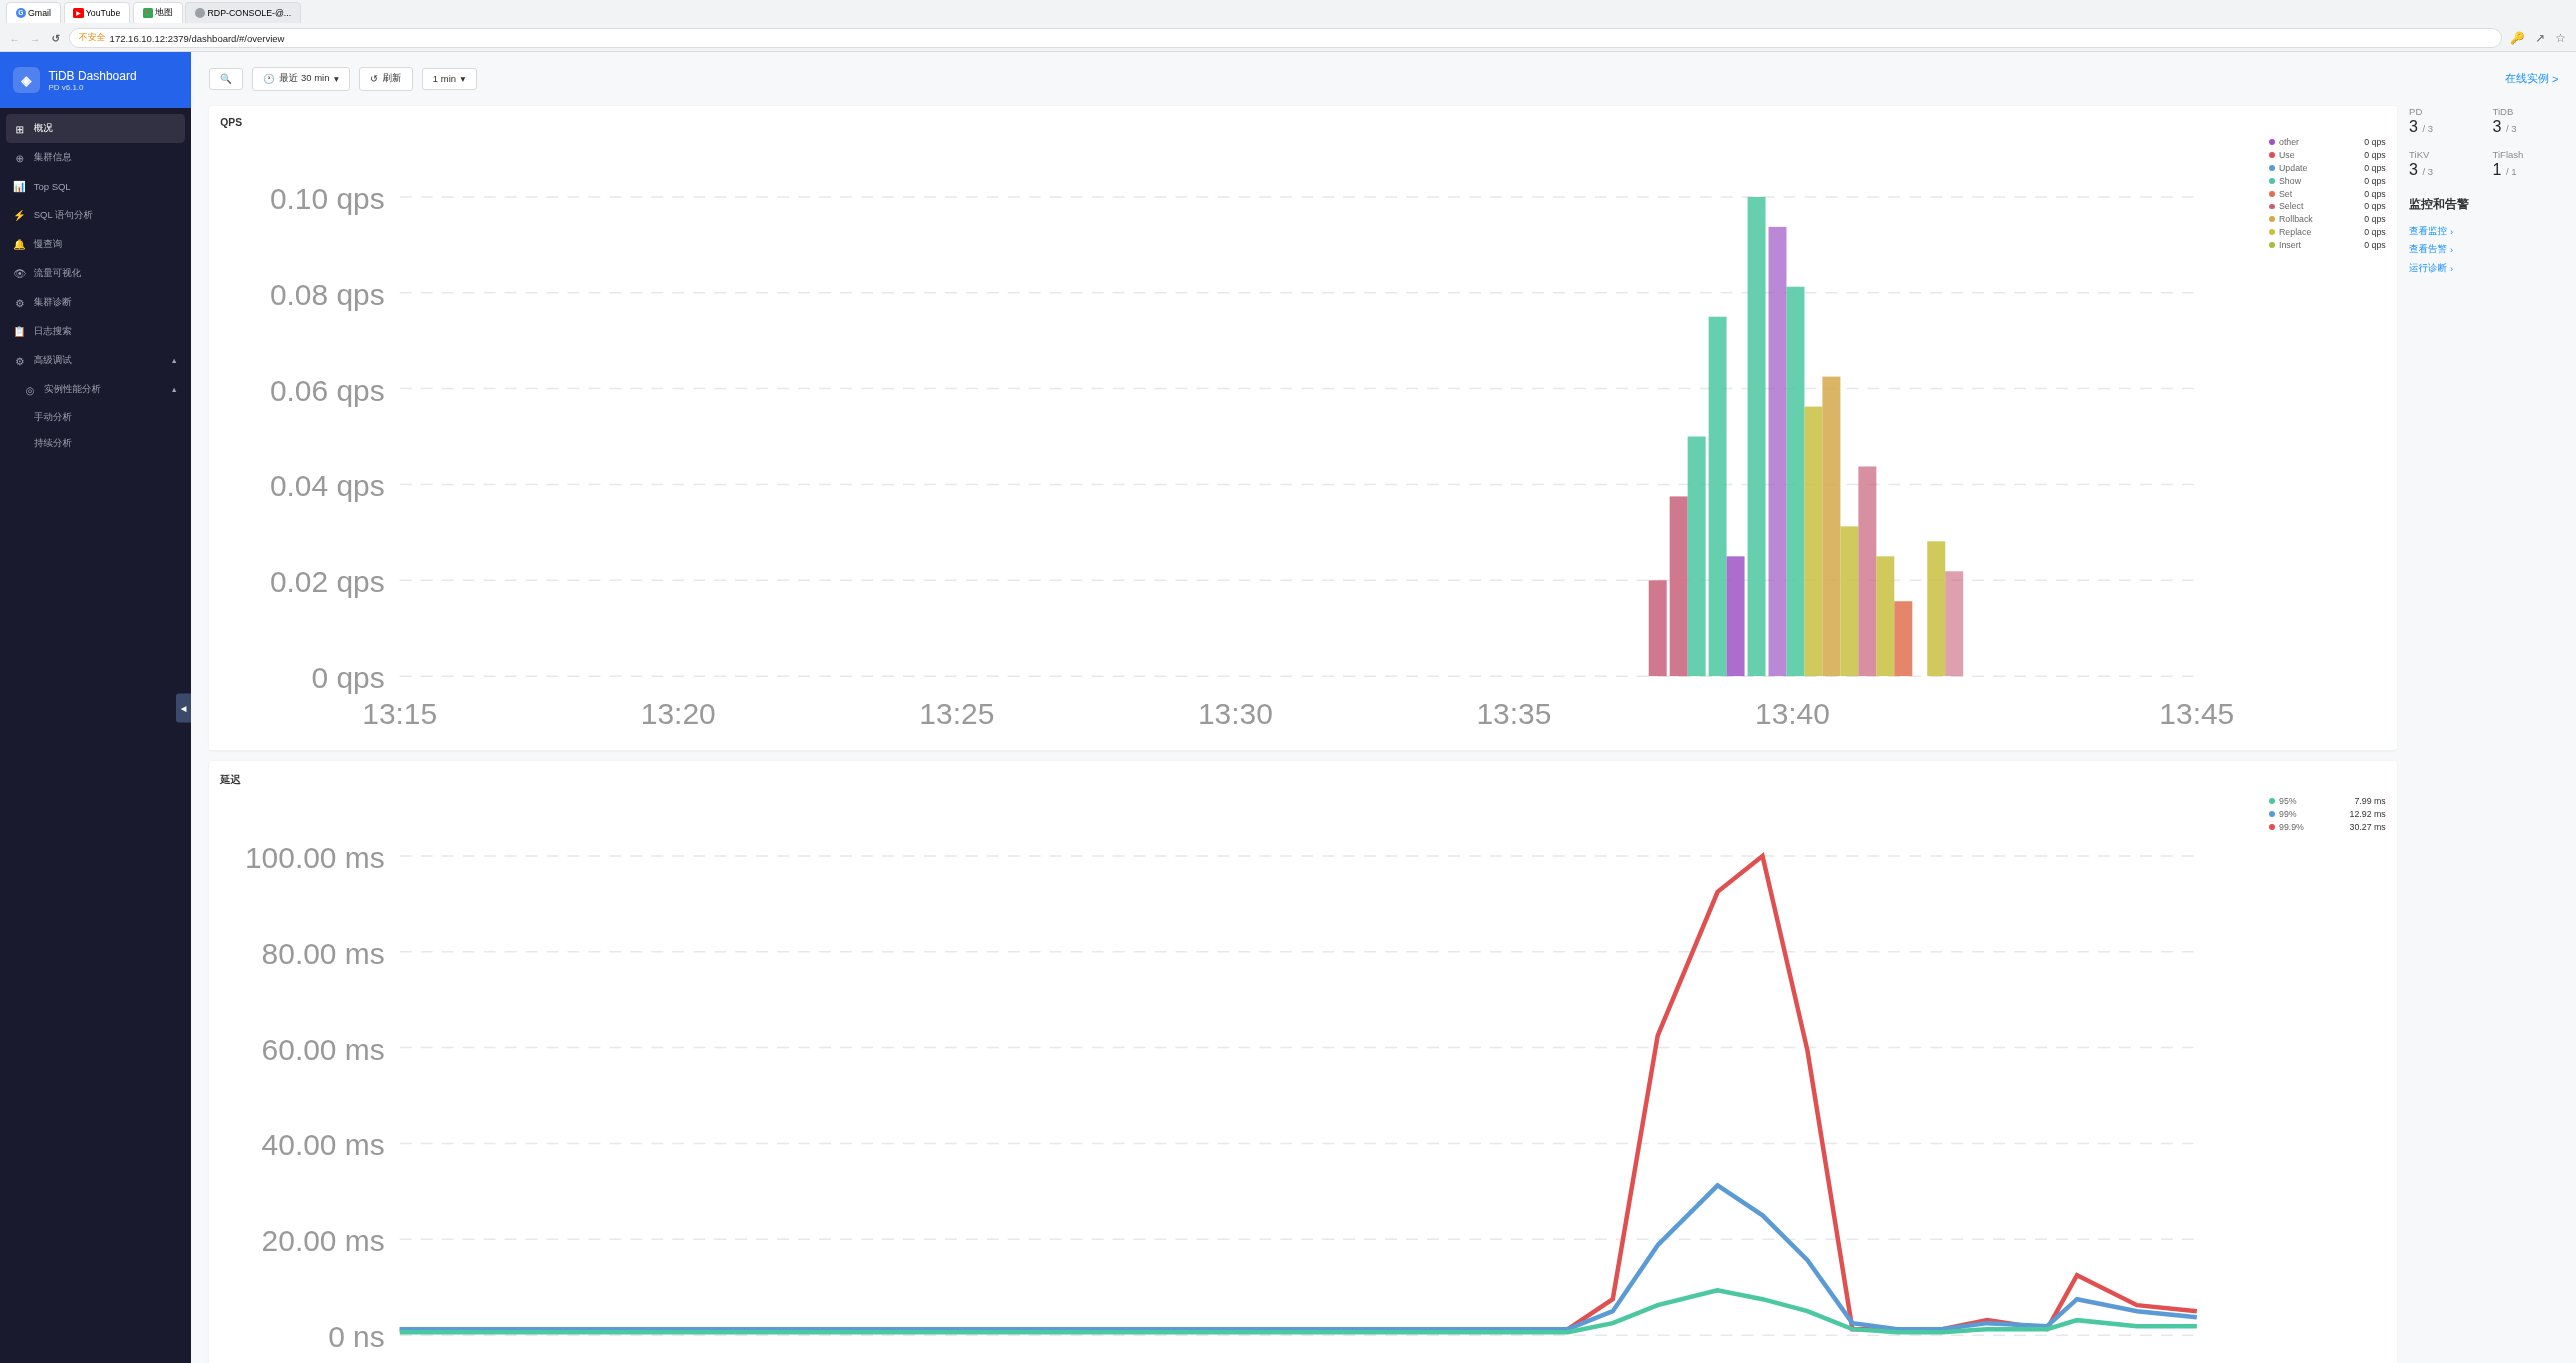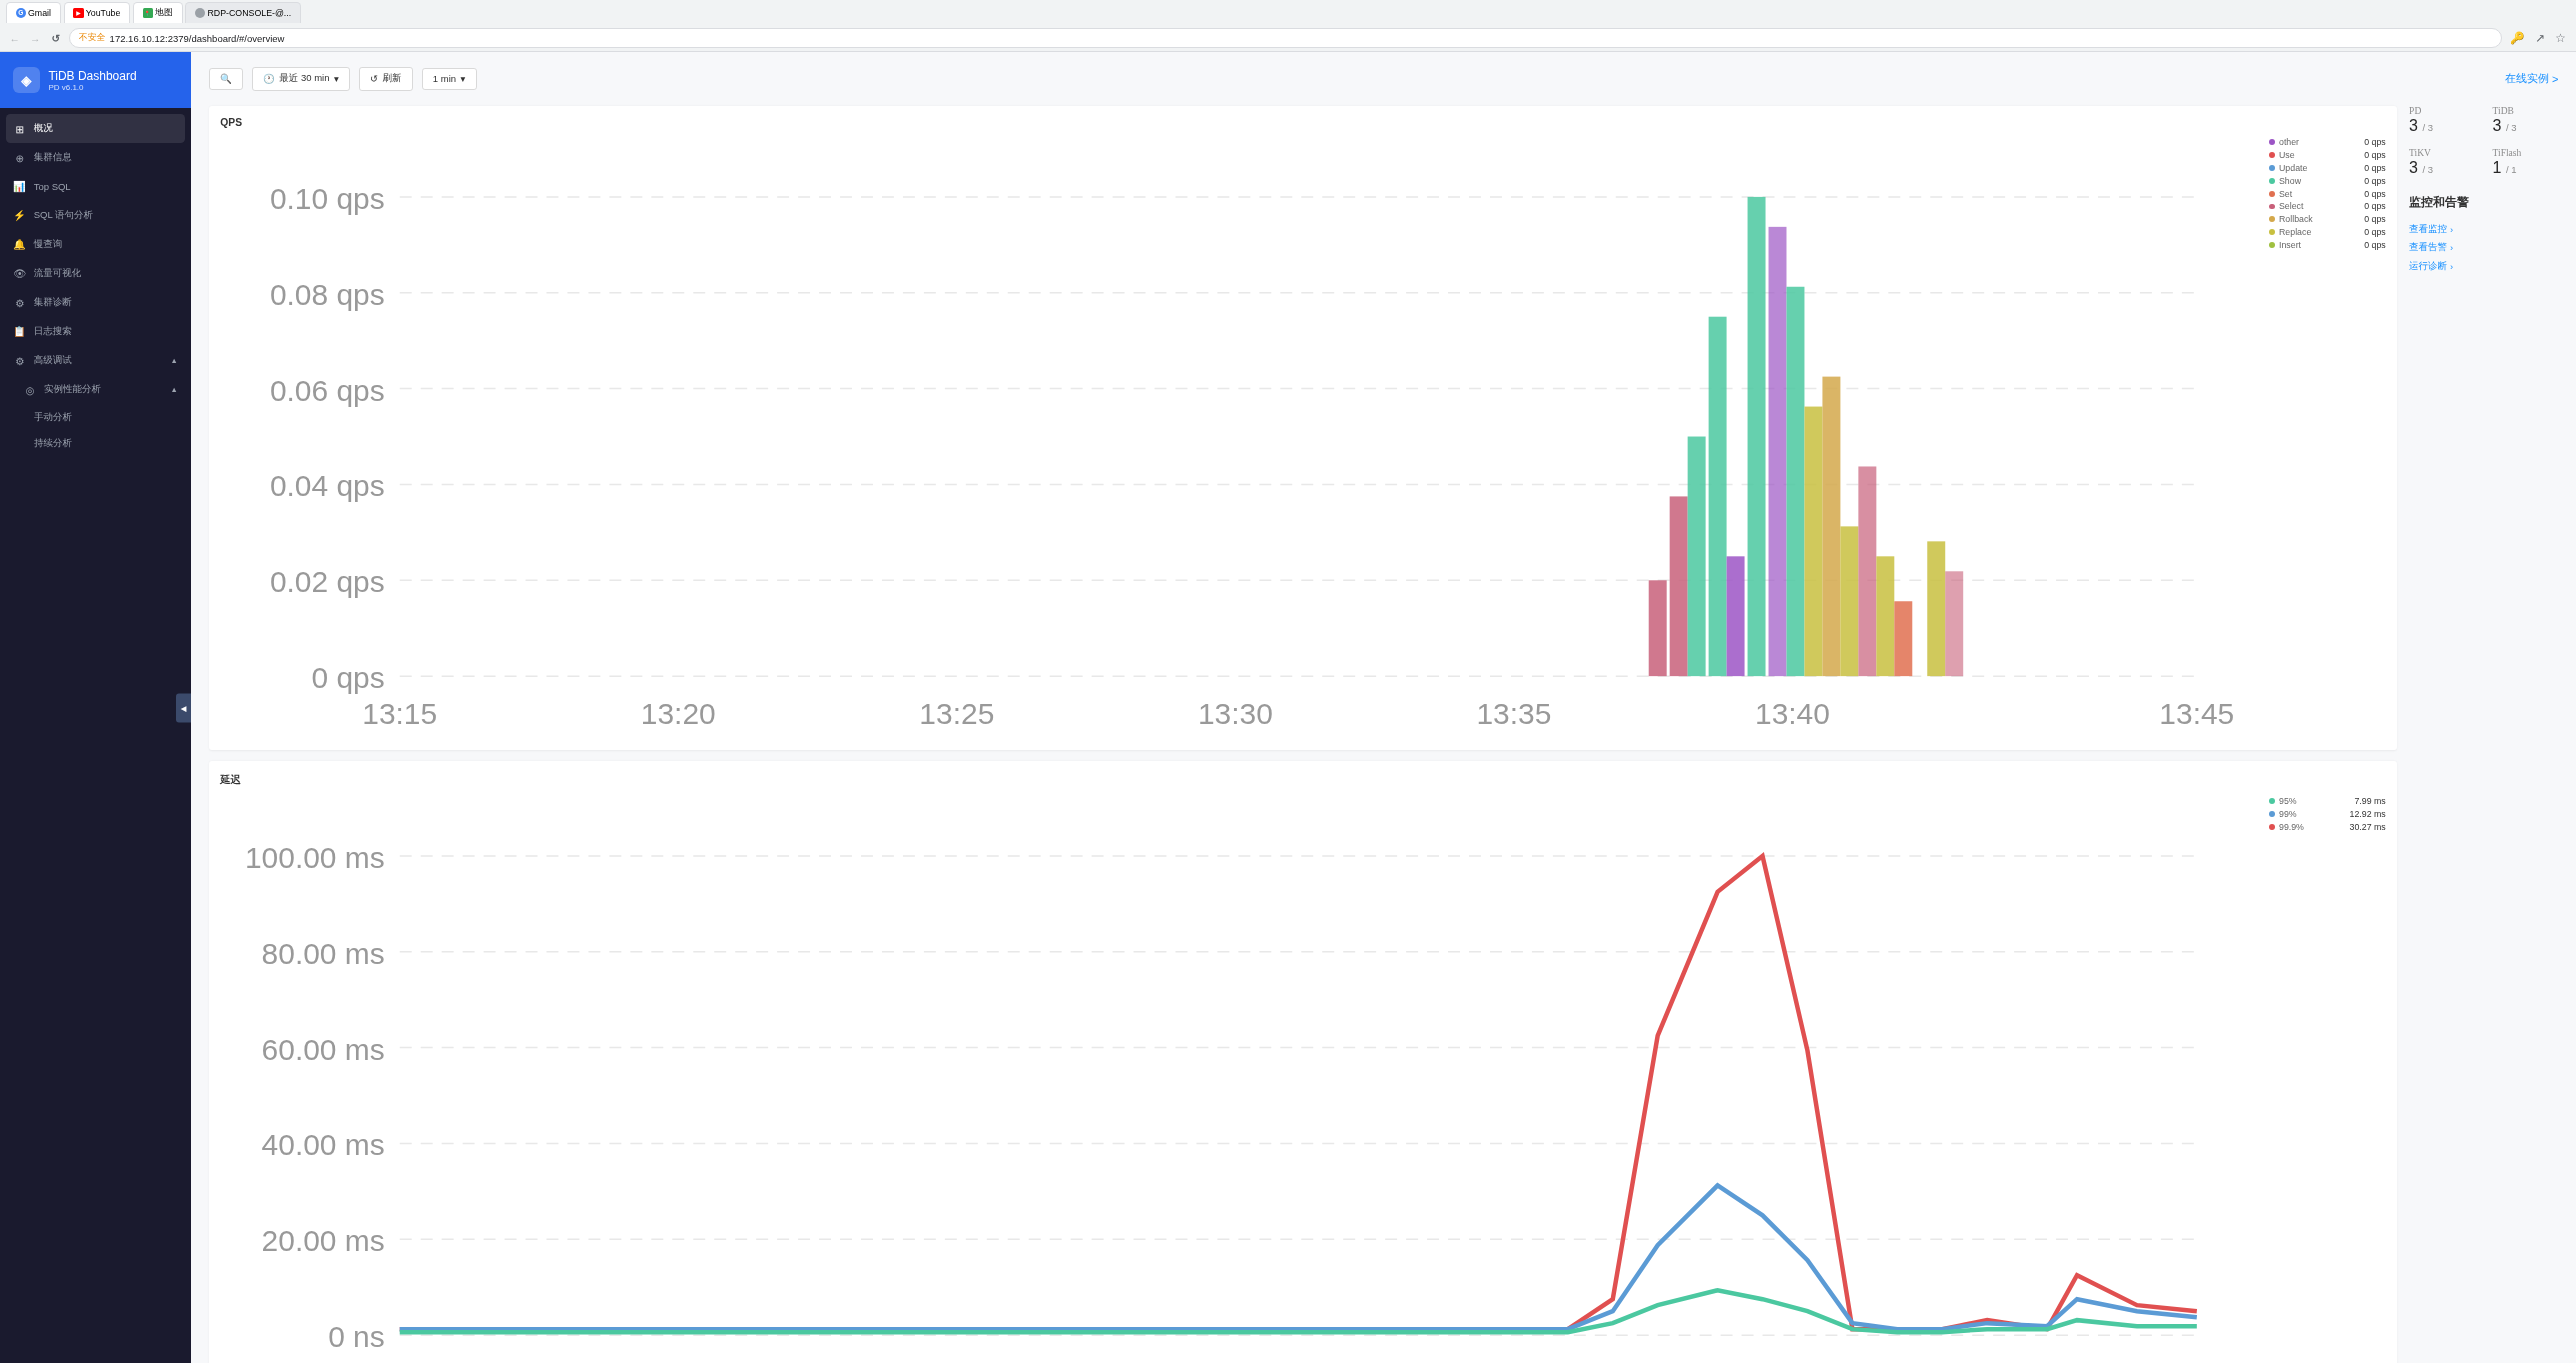--- a/index.html
+++ b/index.html
@@ -276,21 +276,21 @@
       stroke-dasharray: 4,3;
       stroke-width: 0.5;
     }
 
     .instance-grid {
       display: grid;
       grid-template-columns: 1fr 1fr;
       gap: 11.7px 17.6px;
       margin-bottom: 14.7px;
     }
-    .inst-block .inst-name { font-size: 9.5px; color: #8c8c8c; font-family: Liberation Serif, serif; }
+    .inst-block .inst-name { font-size: 9.5px; color: #8c8c8c; }
     .inst-block .inst-val { font-size: 16px; font-weight: 500; color: #262626; line-height: 1.3; }
     .inst-block .inst-val span { font-size: 9.5px; color: #8c8c8c; font-weight: 400; }
   </style>
 </head>
 <body>
 
 <div class="browser-chrome">
   <div class="browser-tabs">
     <div class="browser-tab">
       <div class="tab-favicon google">G</div>

